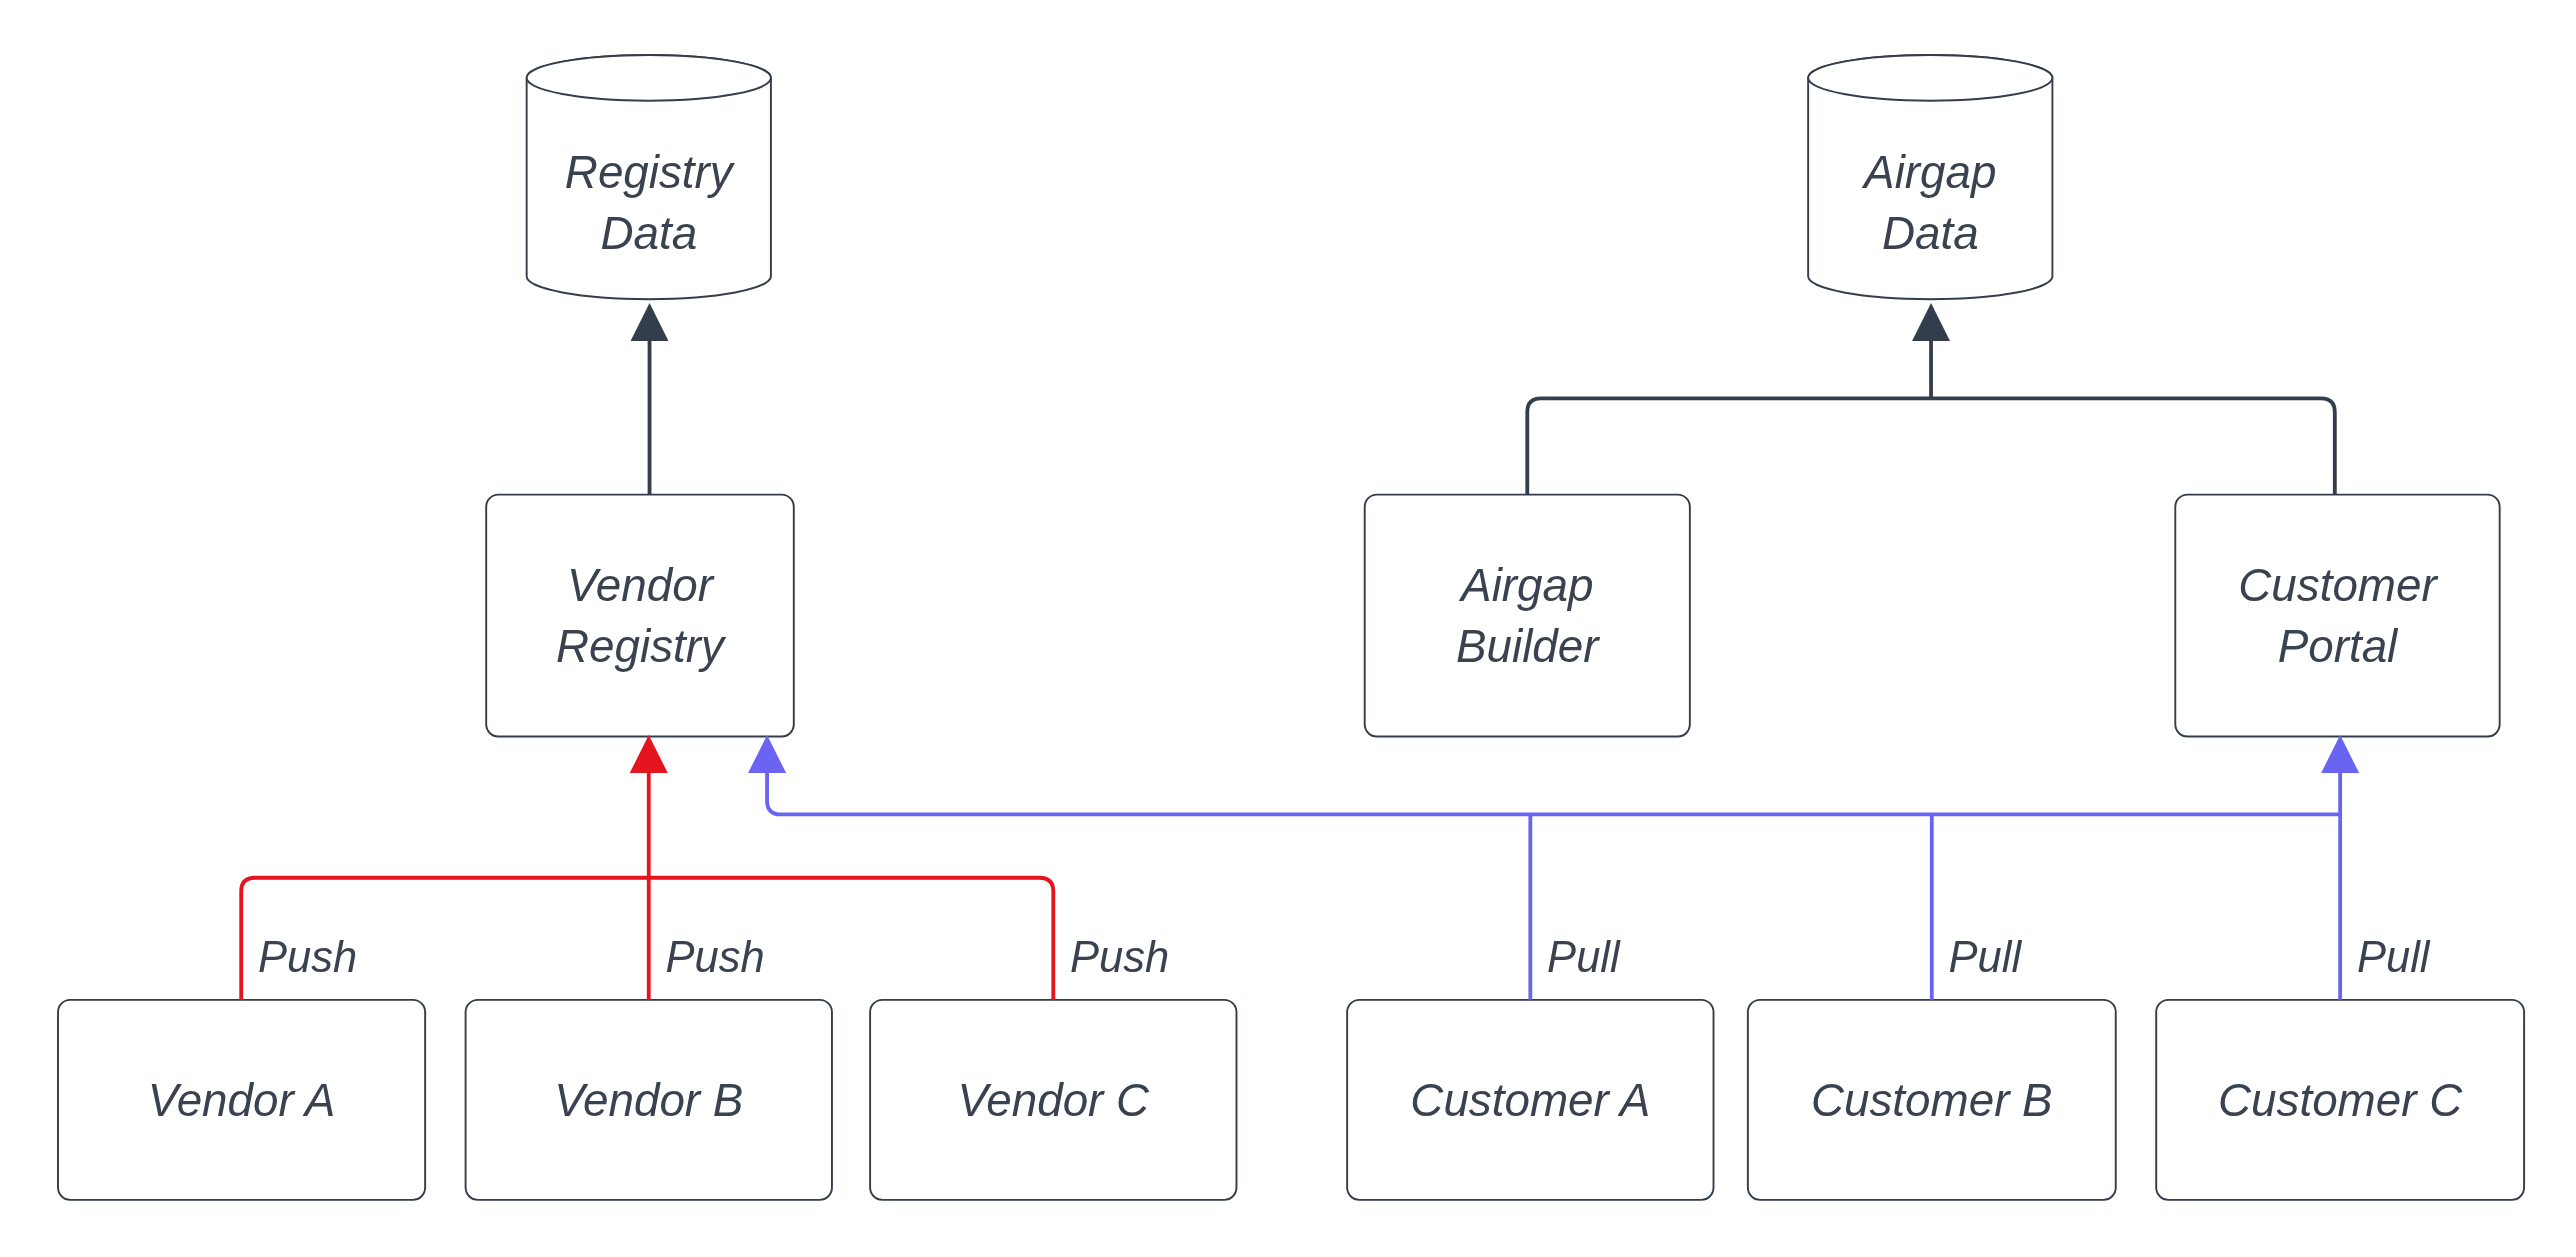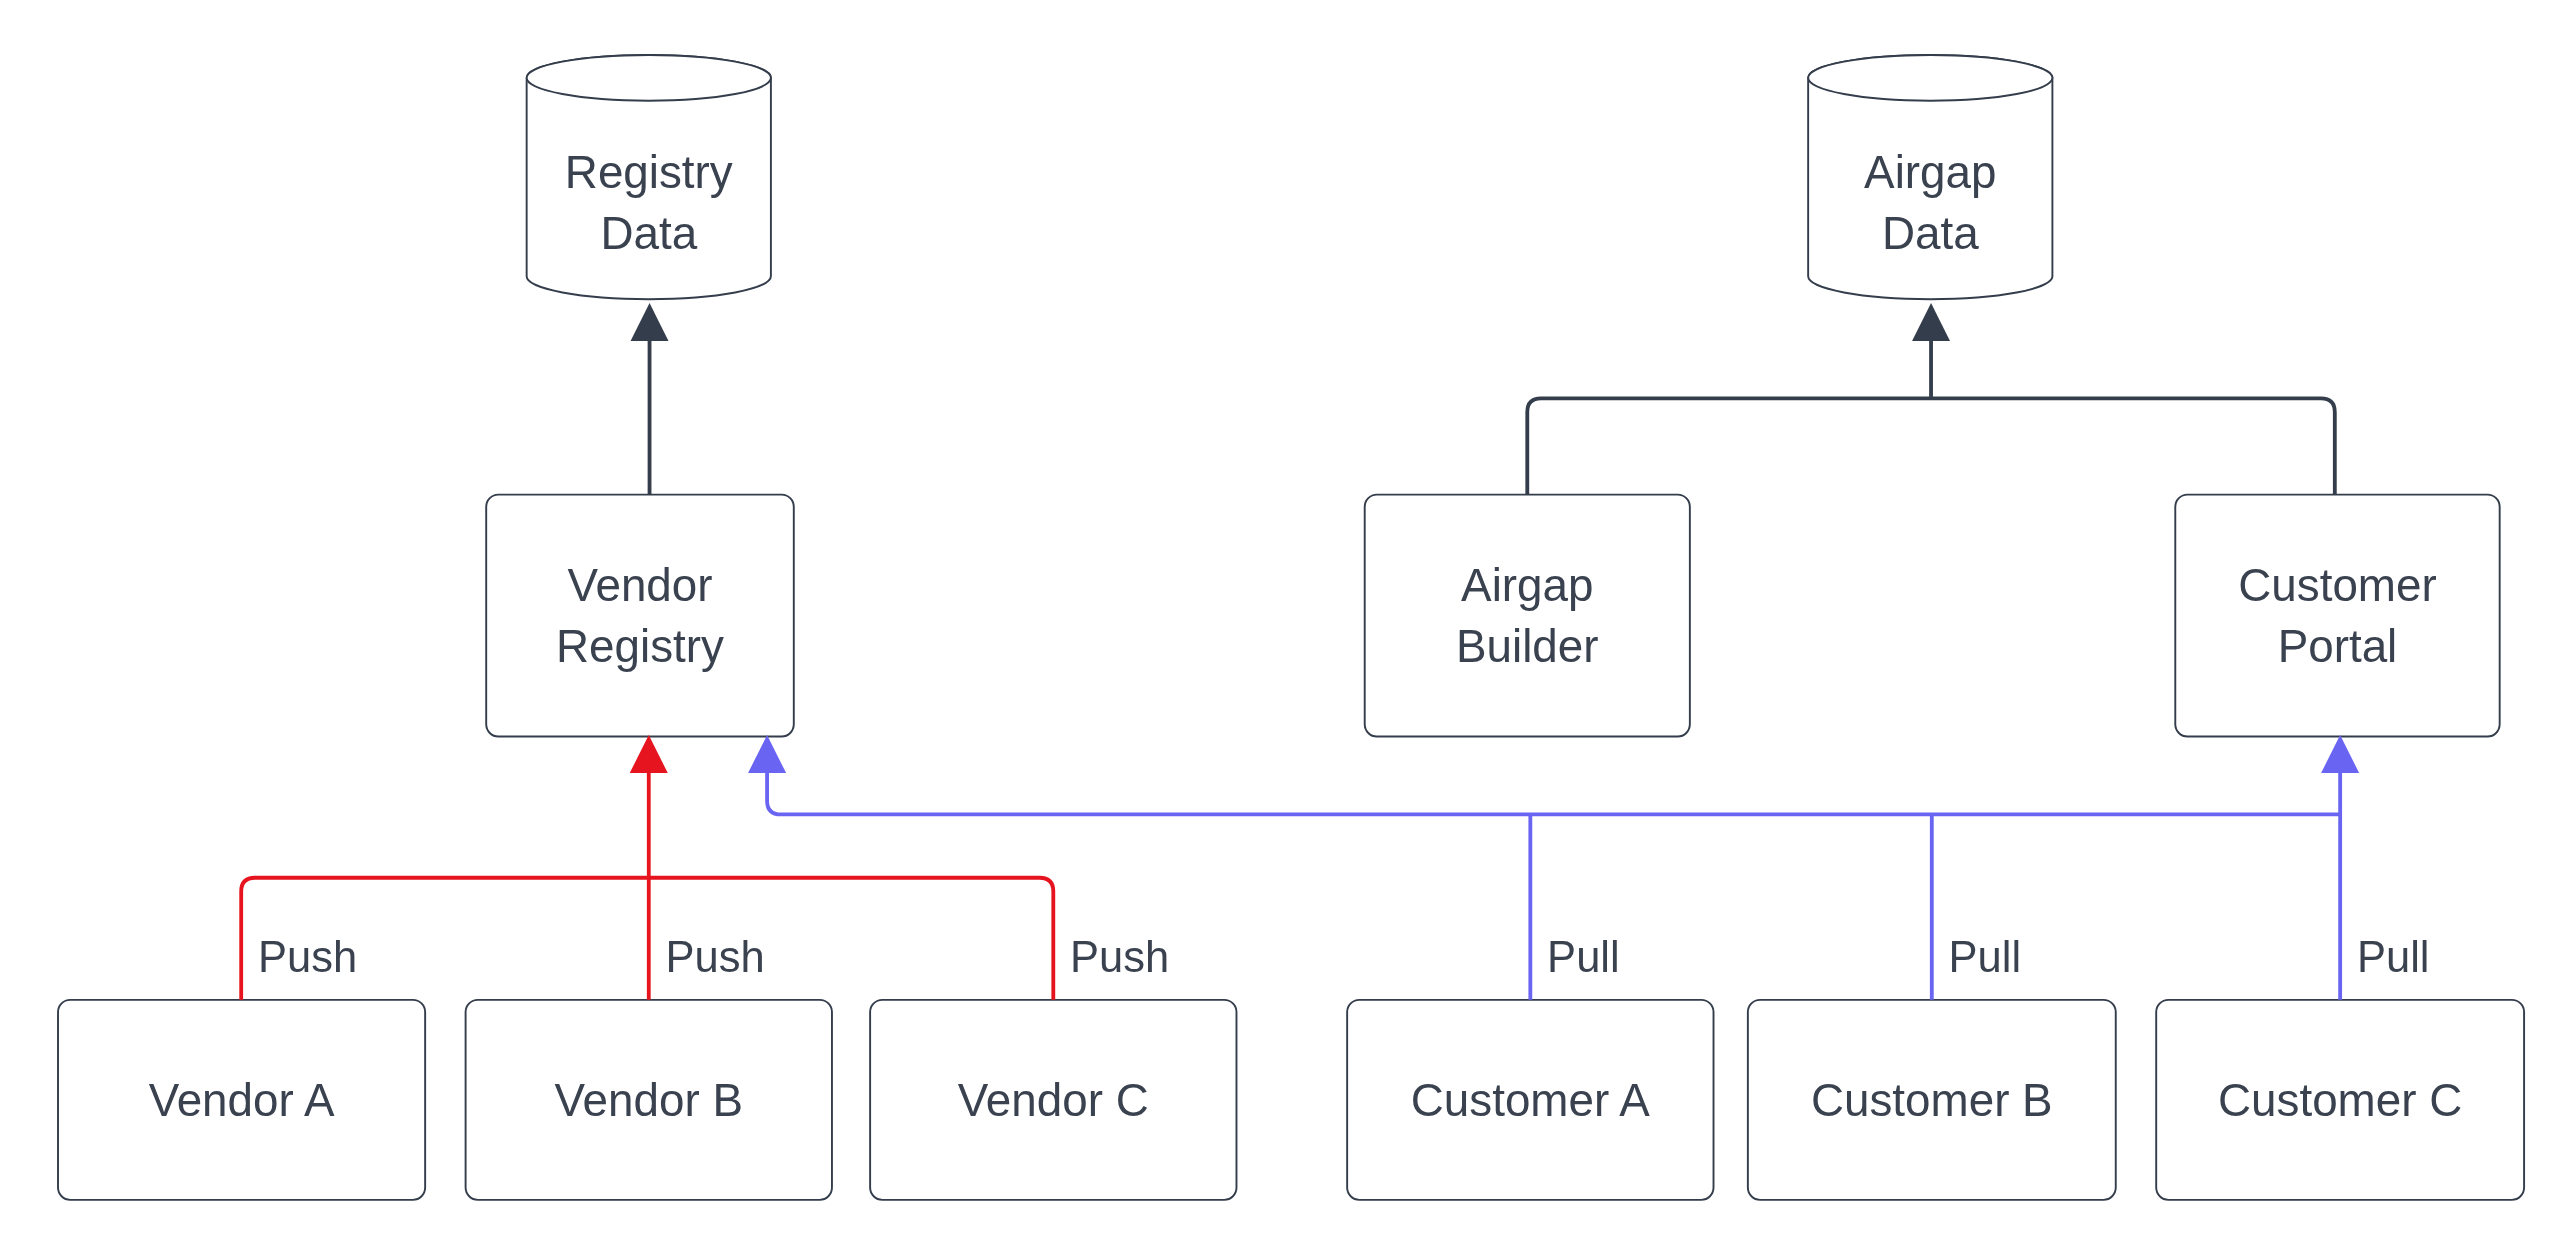--- a/index.html
+++ b/index.html
@@ -3,20 +3,21 @@
 <meta charset="utf-8">
 <style>
   html, body {
     margin: 0;
     padding: 0;
     background: #ffffff;
   }
   .diagram-wrap {
     width: 100%;
     background: #86efac;
+    font-style: italic;
   }
   svg#diagram {
     display: block;
     width: 100%;
     height: auto;
     font-family: "Liberation Sans", sans-serif;
   }
   svg#diagram text {
     font-family: "Liberation Sans", sans-serif;
   }

